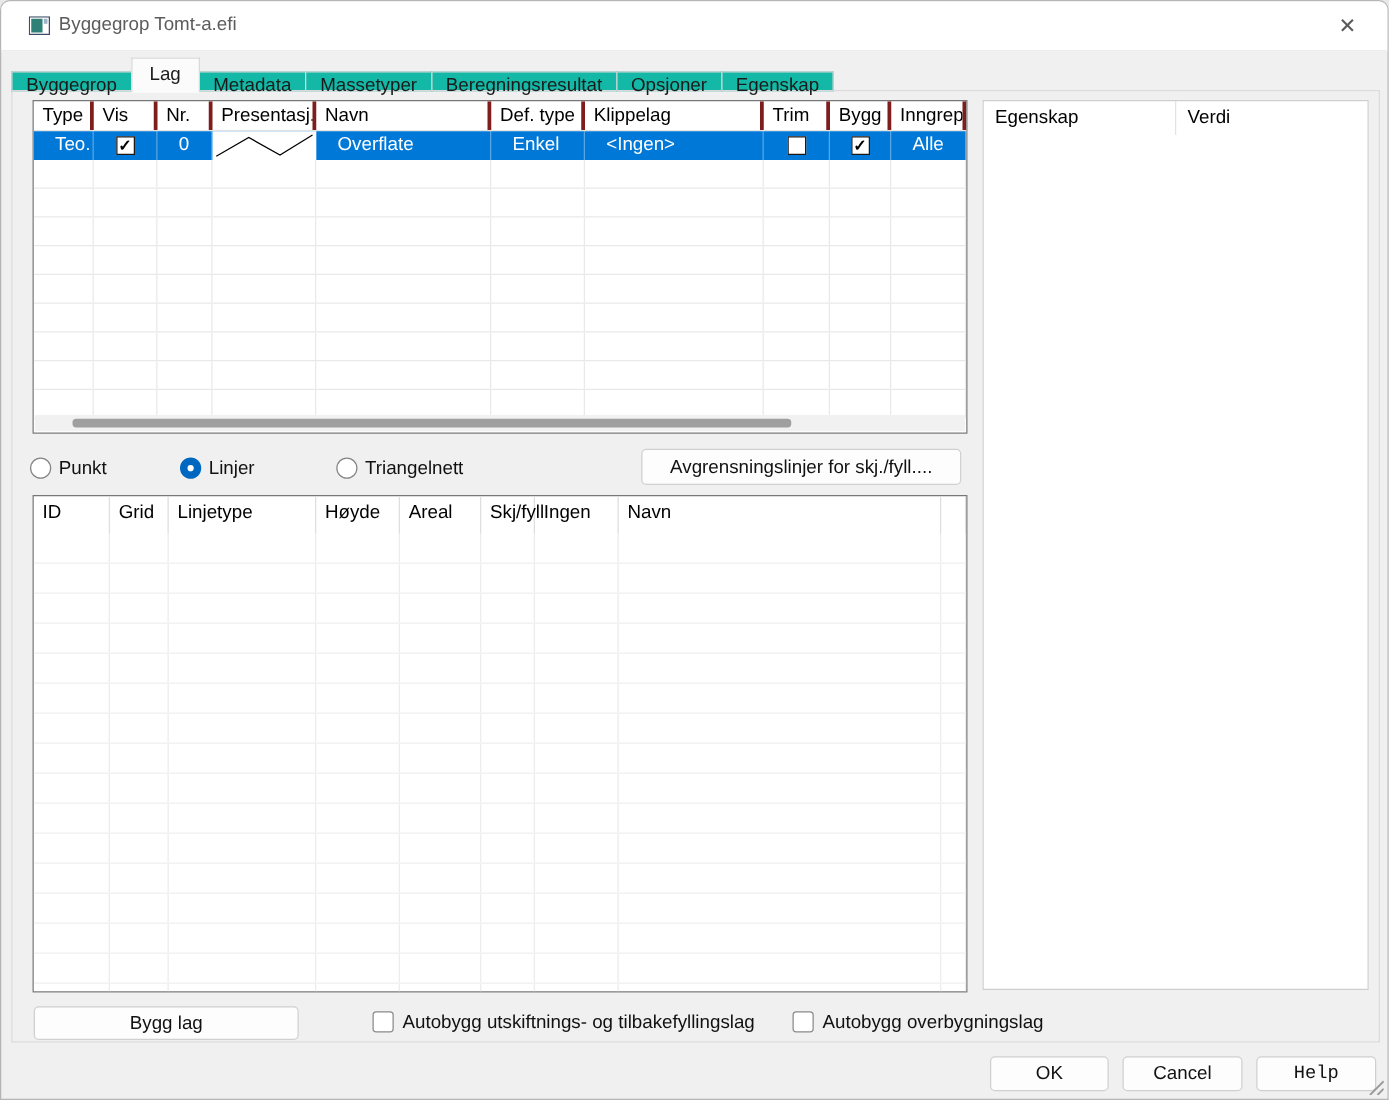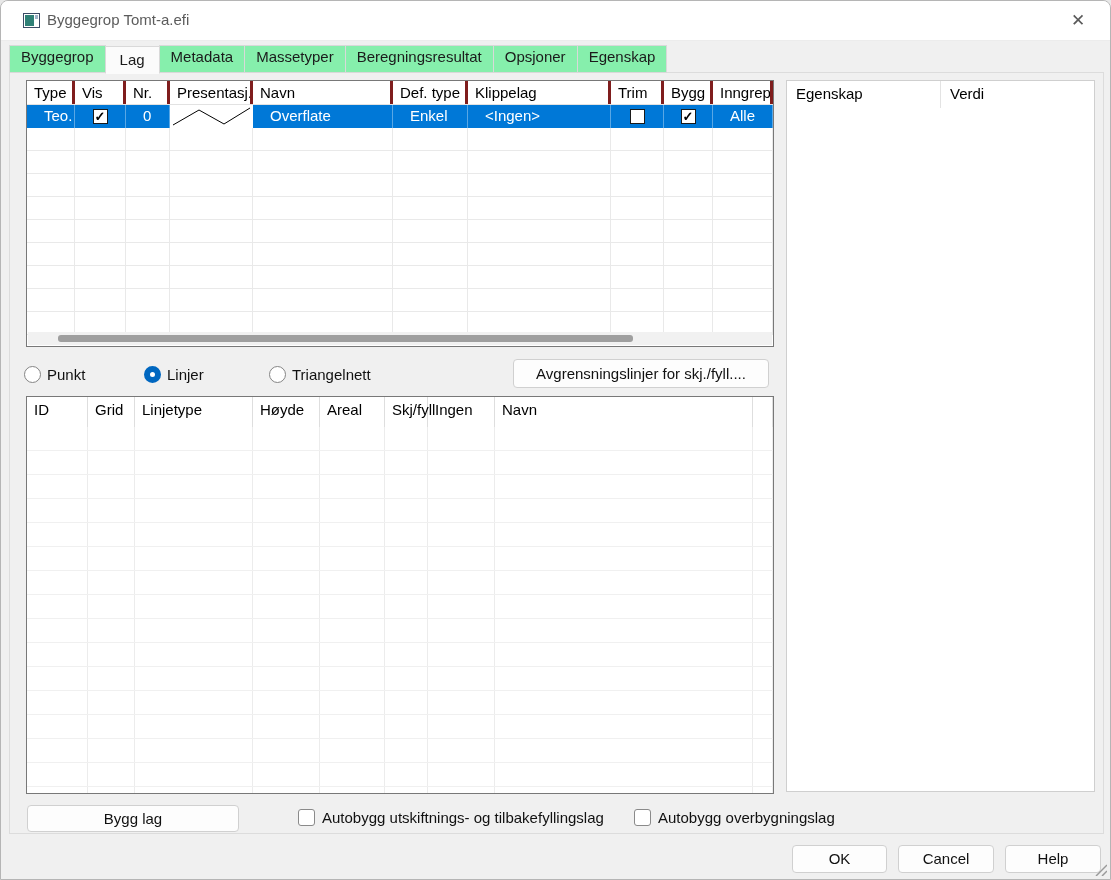--- a/index.html
+++ b/index.html
@@ -8,21 +8,21 @@
     position:relative; width:1111px; height:880px; background:#f0f0f0;
     border:1px solid #b5b5b5; border-radius:8px 8px 0 0; overflow:hidden;
   }
   
   .titlebar { position:absolute; left:0; top:0; width:100%; height:40px; background:#ffffff; border-bottom:1px solid #ececec; }
   .title-icon { position:absolute; left:22px; top:12px; width:17px; height:15px; }
   .title-text { position:absolute; left:46px; top:10px; font-size:15px; color:#5c5c5c; }
   .close-btn { position:absolute; right:14px; top:6px; width:36px; height:28px; text-align:center; line-height:28px; font-size:17px; color:#5a5a5a; cursor:pointer; }
   
   .tabstrip { position:absolute; left:8px; top:44px; height:28px; display:flex; align-items:flex-end; z-index:3; }
-  .tab { height:28px; line-height:21px; padding:0 11px; font-size:15px; color:#1b1b1b; background:#86efac; border:1px solid #d9d9d9; margin-right:-1px; }
+  .tab { height:16px; line-height:21px; padding:0 11px; font-size:15px; color:#1b1b1b; background:#14b8a6; border:1px solid #d9d9d9; margin-right:-1px; }
   .tab.active { height:28px; line-height:26px; padding:0 14px; background:#fbfbfb; border-bottom:1px solid #fbfbfb; margin-bottom:-1px; position:relative; z-index:4; }
   .tabpage { position:absolute; left:8px; top:71px; width:1095px; height:762px; border:1px solid #dcdcdc; background:#f0f0f0; }
   
   .t1 { position:absolute; left:16px; top:7px; width:748px; height:267px; background:#fff; border:1px solid #787878; overflow:hidden; }
   .t1 .hdr { display:flex; height:24px; border-bottom:1px solid #e2e2e2; }
   .t1 .hdr .cell { border-right:3px solid #7f1d1d; font-size:15px; line-height:23px; padding-left:7px; color:#000; white-space:nowrap; overflow:hidden; }
   .t1 .row { display:flex; height:23px; }
   .t1 .sel { background:#0078d7; color:#fff; }
   .t1 .sel .cell { border-right:1px solid rgba(255,255,255,0.35); font-size:15px; line-height:22px; padding-left:17px; white-space:nowrap; overflow:hidden; }
   .t1 .empty .cell { border-right:1px solid #e9e9e9; }
@@ -55,21 +55,21 @@
   .pc1 { flex:1; }
   
   .bygg-btn { position:absolute; left:17px; top:732px; width:212px; height:27px; background:#fdfdfd; border:1px solid #d0d0d0; border-radius:4px; font-size:15px; color:#111; text-align:center; line-height:25px; cursor:pointer; }
   .auto-check { position:absolute; top:736px; display:flex; align-items:center; font-size:15px; color:#111;padding-left:43px; }
   .checkbox-sq { width:17px; height:17px; background:#fff; border:1px solid #8a8a8a; border-radius:3px; margin-right:7px; }
   .ac1 { left:245px; } .ac2 { left:581px; }
   
   .dlg-btn { position:absolute; top:844px; height:28px; background:#fdfdfd; border:1px solid #d0d0d0; border-radius:4px; font-size:15px; color:#111; text-align:center; line-height:26px; cursor:pointer; }
   .btn-ok { left:791px; width:95px; }
   .btn-cancel { left:897px; width:96px; }
-  .btn-help { left:1004px; width:96px; }
+  .btn-help { left:1004px; width:96px;font-family:Liberation Mono, monospace; }
   .resize-grip { position:absolute; right:3px; bottom:3px; width:15px; height:15px; }
 </style>
 </head>
 <body>
 
 <div class="window">
 
   <div class="titlebar">
     <svg class="title-icon" viewBox="0 0 17 15">
       <rect x="0.5" y="0.5" width="16" height="14" fill="#ffffff" stroke="#3c4c66"></rect>

